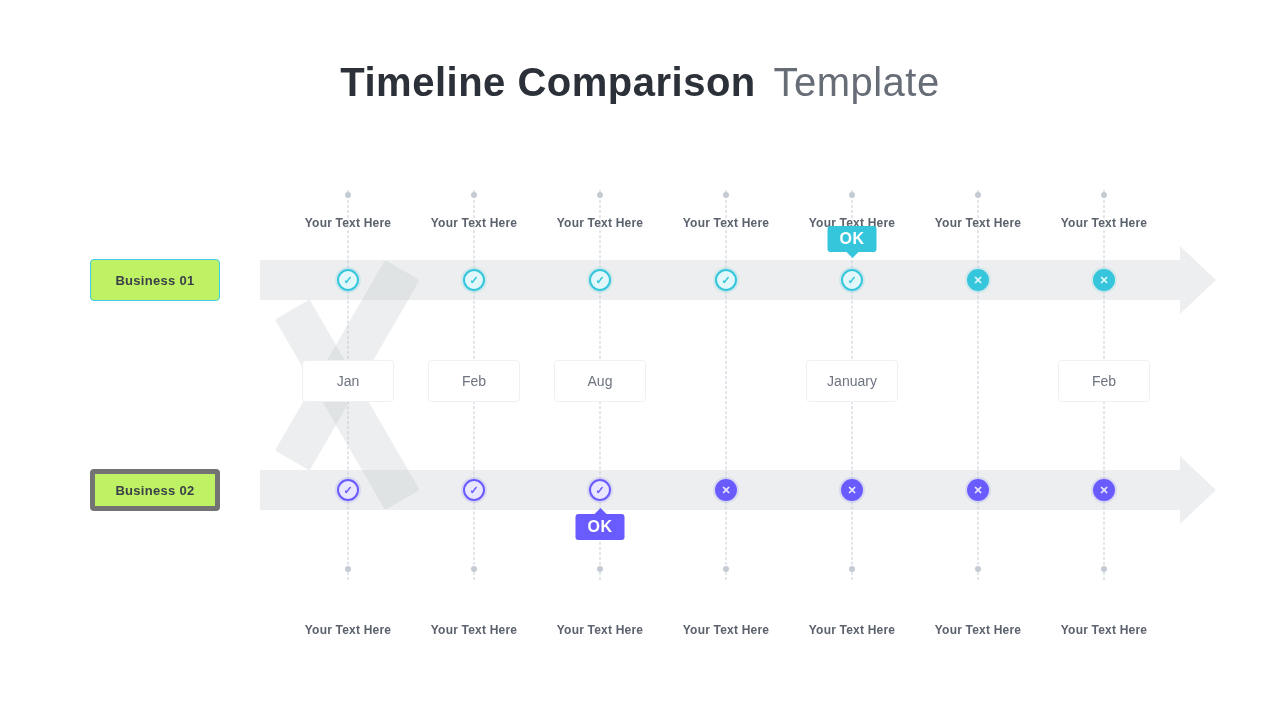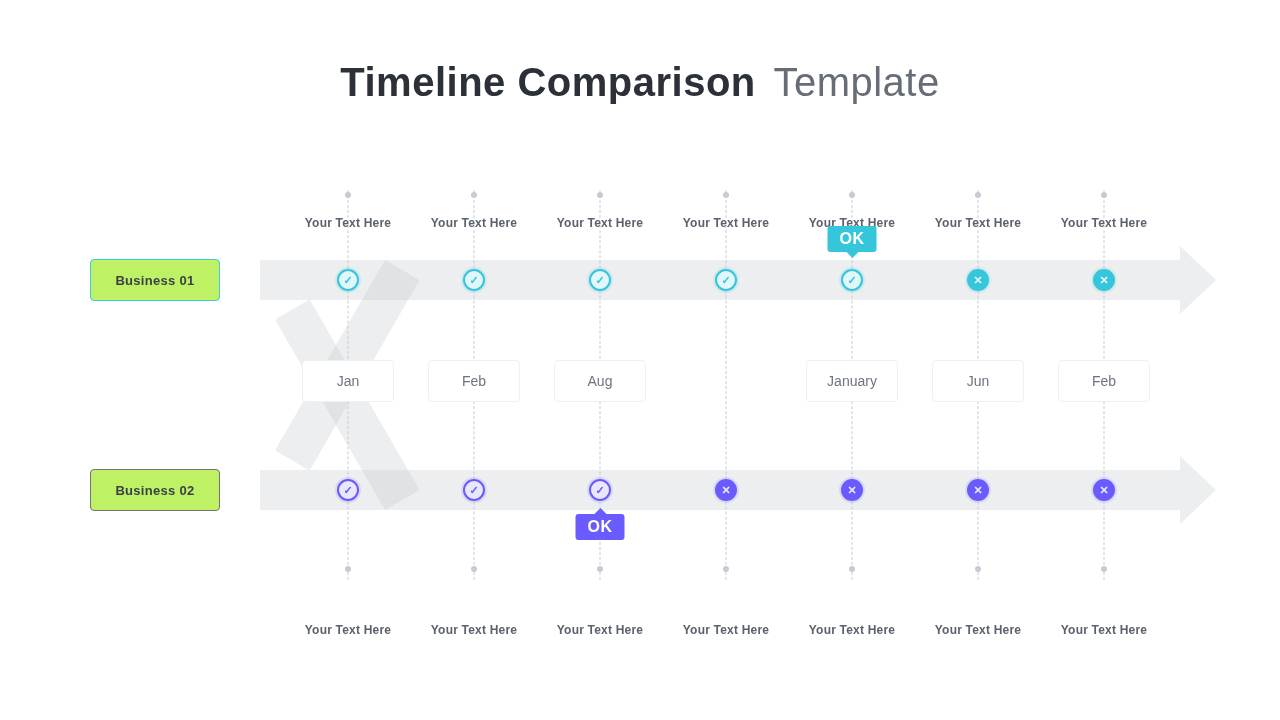--- a/index.html
+++ b/index.html
@@ -34,21 +34,21 @@
   .left-chevron::before{ top:0px; left:-35px; transform:rotate(-60deg); transform-origin:right top; border-radius:2px;}
   .left-chevron::after { bottom:0px; left:-35px; transform:rotate(60deg); transform-origin:right bottom; border-radius:2px;}
 
   
   .biz-label{
     position:absolute; left:0; width:130px; height:42px; border-radius:4px;
     background:#bef264; display:flex; align-items:center; justify-content:center;
     font-size:13px; font-weight:700; color:#3b3f47; letter-spacing:0.3px;
   }
   .biz-label.cyan{ border:1px solid #3ecde4; top:109px;}
-  .biz-label.purple{ border:1px solid #737373; top:319px;}
+  .biz-label.purple{ border:5px solid #737373; top:319px;}
 
   
   .cols{ position:absolute; left:195px; top:0; width:880px; height:100%; }
   .col{ position:absolute; top:0; height:100%; width:126px; text-align:center;}
   .col:nth-child(1){ left:0; }
   .col:nth-child(2){ left:126px; }
   .col:nth-child(3){ left:252px; }
   .col:nth-child(4){ left:378px; }
   .col:nth-child(5){ left:504px; }
   .col:nth-child(6){ left:630px; }
@@ -207,21 +207,20 @@
           <div class="tlabel bot">Your Text Here</div>
         </div>
         <div class="col">
           <div class="vline"></div>
           <div class="tlabel top">Your Text Here</div>
           <div class="dot top"></div>
           <div class="node top cyan fill">
             <div class="halo"></div>
             <span class="x">✕</span>
           </div>
-          <div class="month">Jun</div>
           <div class="node bot purple fill">
             <div class="halo"></div>
             <span class="x">✕</span>
           </div>
           <div class="dot bot"></div>
           <div class="tlabel bot">Your Text Here</div>
         </div>
         <div class="col">
           <div class="vline"></div>
           <div class="tlabel top">Your Text Here</div>

